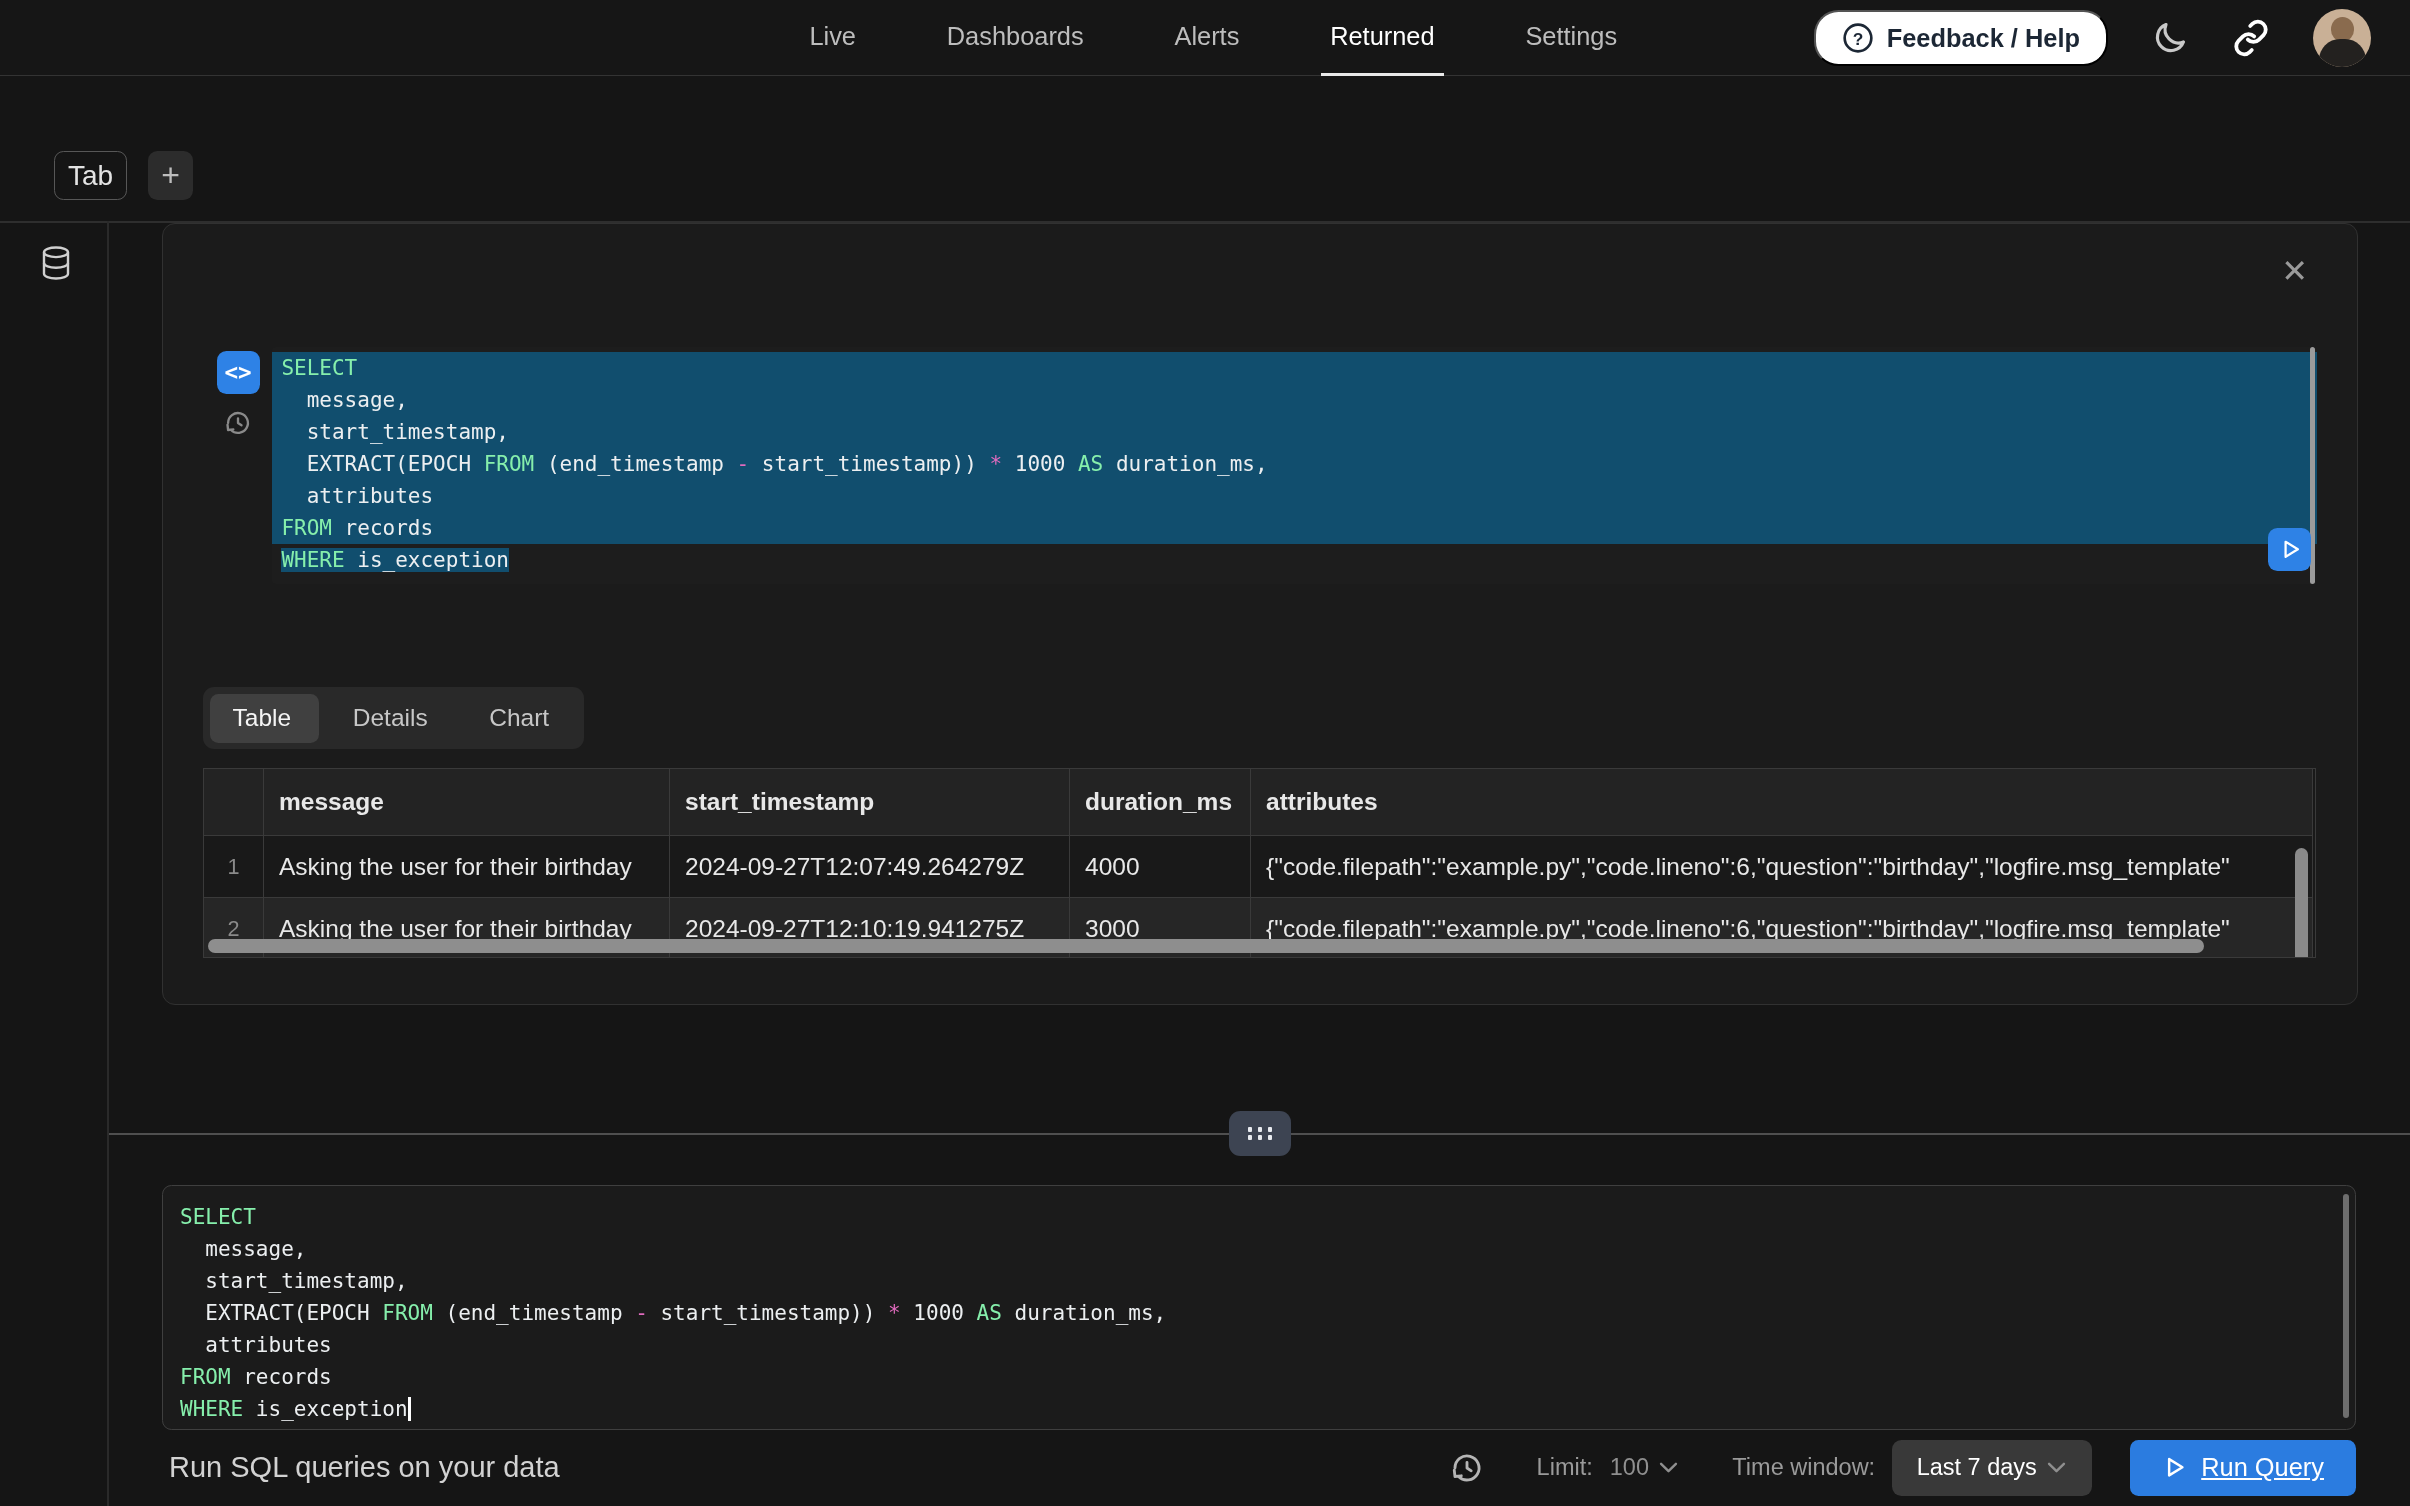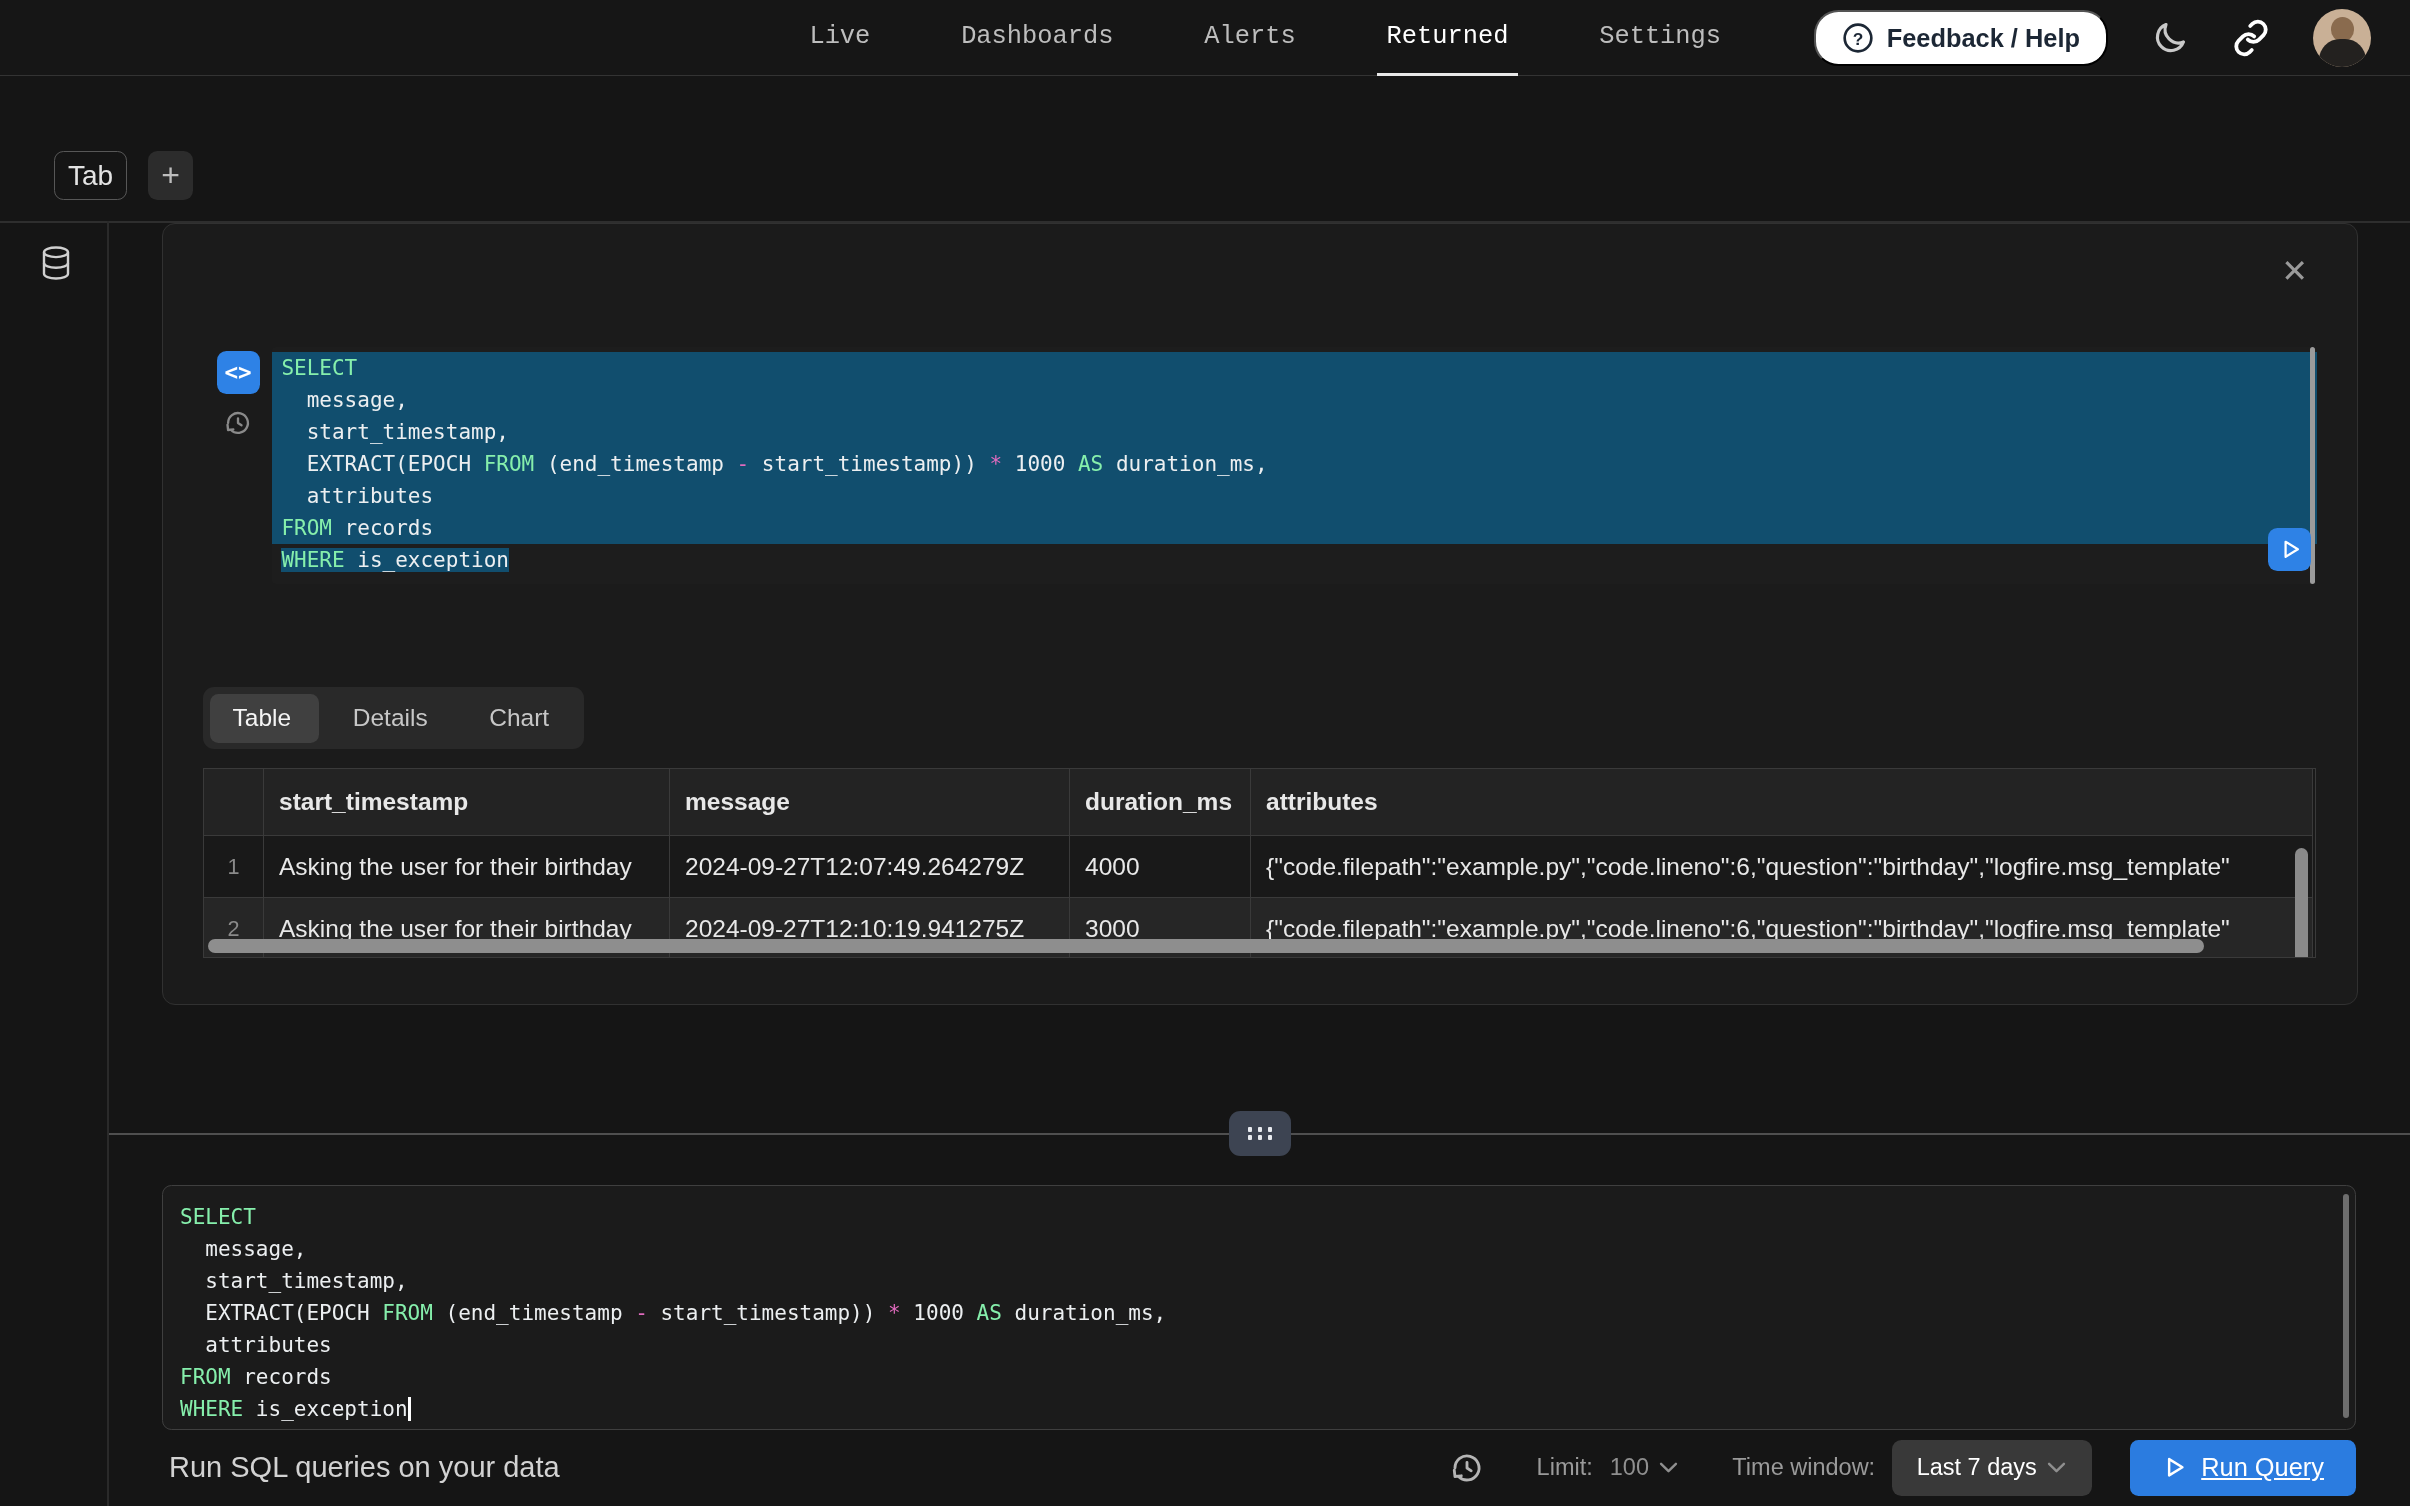--- a/index.html
+++ b/index.html
@@ -7,21 +7,21 @@
     font-family:"Liberation Sans", sans-serif; color:#e6e6e6; }
   #app { position:relative; width:2411px; height:1507px; }
 
   
   .topnav { position:absolute; left:0; top:0; width:2411px; height:76px;
     background:#161616; border-bottom:1.9px solid #333; display:flex; align-items:center; }
   .brand { display:flex; align-items:center; gap:19px; padding-left:55px; }
   .crumb { font-size:26px; font-weight:500; color:#f2f2f2; }
   .navitems { position:absolute; left:800px; top:0; height:76px; display:flex; align-items:center; gap:72px; }
   .navitem { font-size:25.4px; color:#bdbdbd; height:76px; display:flex; align-items:center;
-    padding:0 9.4px; cursor:pointer; border-bottom:3.8px solid transparent;font-family:Liberation Mono, monospace; }
+    padding:0 9.4px; cursor:pointer; border-bottom:3.8px solid transparent; }
   .navitem.active { color:#ffffff; border-bottom:3.8px solid #e8e8e8; }
   .nav-right { position:absolute; right:40px; top:0; height:76px; display:flex; align-items:center; gap:43px; }
   .feedback-btn { background:#ffffff; color:#1c2735; border-radius:24.5px; height:56px;
     display:flex; align-items:center; gap:13px; padding:0 26px; font-size:25.4px; font-weight:600; cursor:pointer; }
   .icon-btn { background:none; border:none; cursor:pointer; display:flex; align-items:center; }
   .avatar { width:58px; height:58px; border-radius:50%; overflow:hidden; background:#c9b096; position:relative; }
   .avatar::before { content:""; position:absolute; left:18px; top:7.5px; width:22.6px; height:24.5px;
     border-radius:50% 50% 45% 45%; background:#8a6b4e; }
   .avatar::after { content:""; position:absolute; left:5.6px; top:30px; width:47px; height:32px;
     border-radius:21px 21px 0 0; background:#23211f; }
@@ -226,22 +226,22 @@
 
     <div class="seg">
       <button class="seg-item active">Table</button>
       <button class="seg-item">Details</button>
       <button class="seg-item">Chart</button>
     </div>
 
     <div class="tbl">
       <div class="trow thead">
         <div class="tcell rownum"></div>
+        <div class="tcell">message</div>
         <div class="tcell">start_timestamp</div>
-        <div class="tcell">message</div>
         <div class="tcell">duration_ms</div>
         <div class="tcell">attributes</div>
       </div>
       <div class="trow tdata">
         <div class="tcell rownum">1</div>
         <div class="tcell">Asking the user for their birthday</div>
         <div class="tcell">2024-09-27T12:07:49.264279Z</div>
         <div class="tcell">4000</div>
         <div class="tcell">{"code.filepath":"example.py","code.lineno":6,"question":"birthday","logfire.msg_template"</div>
       </div>

